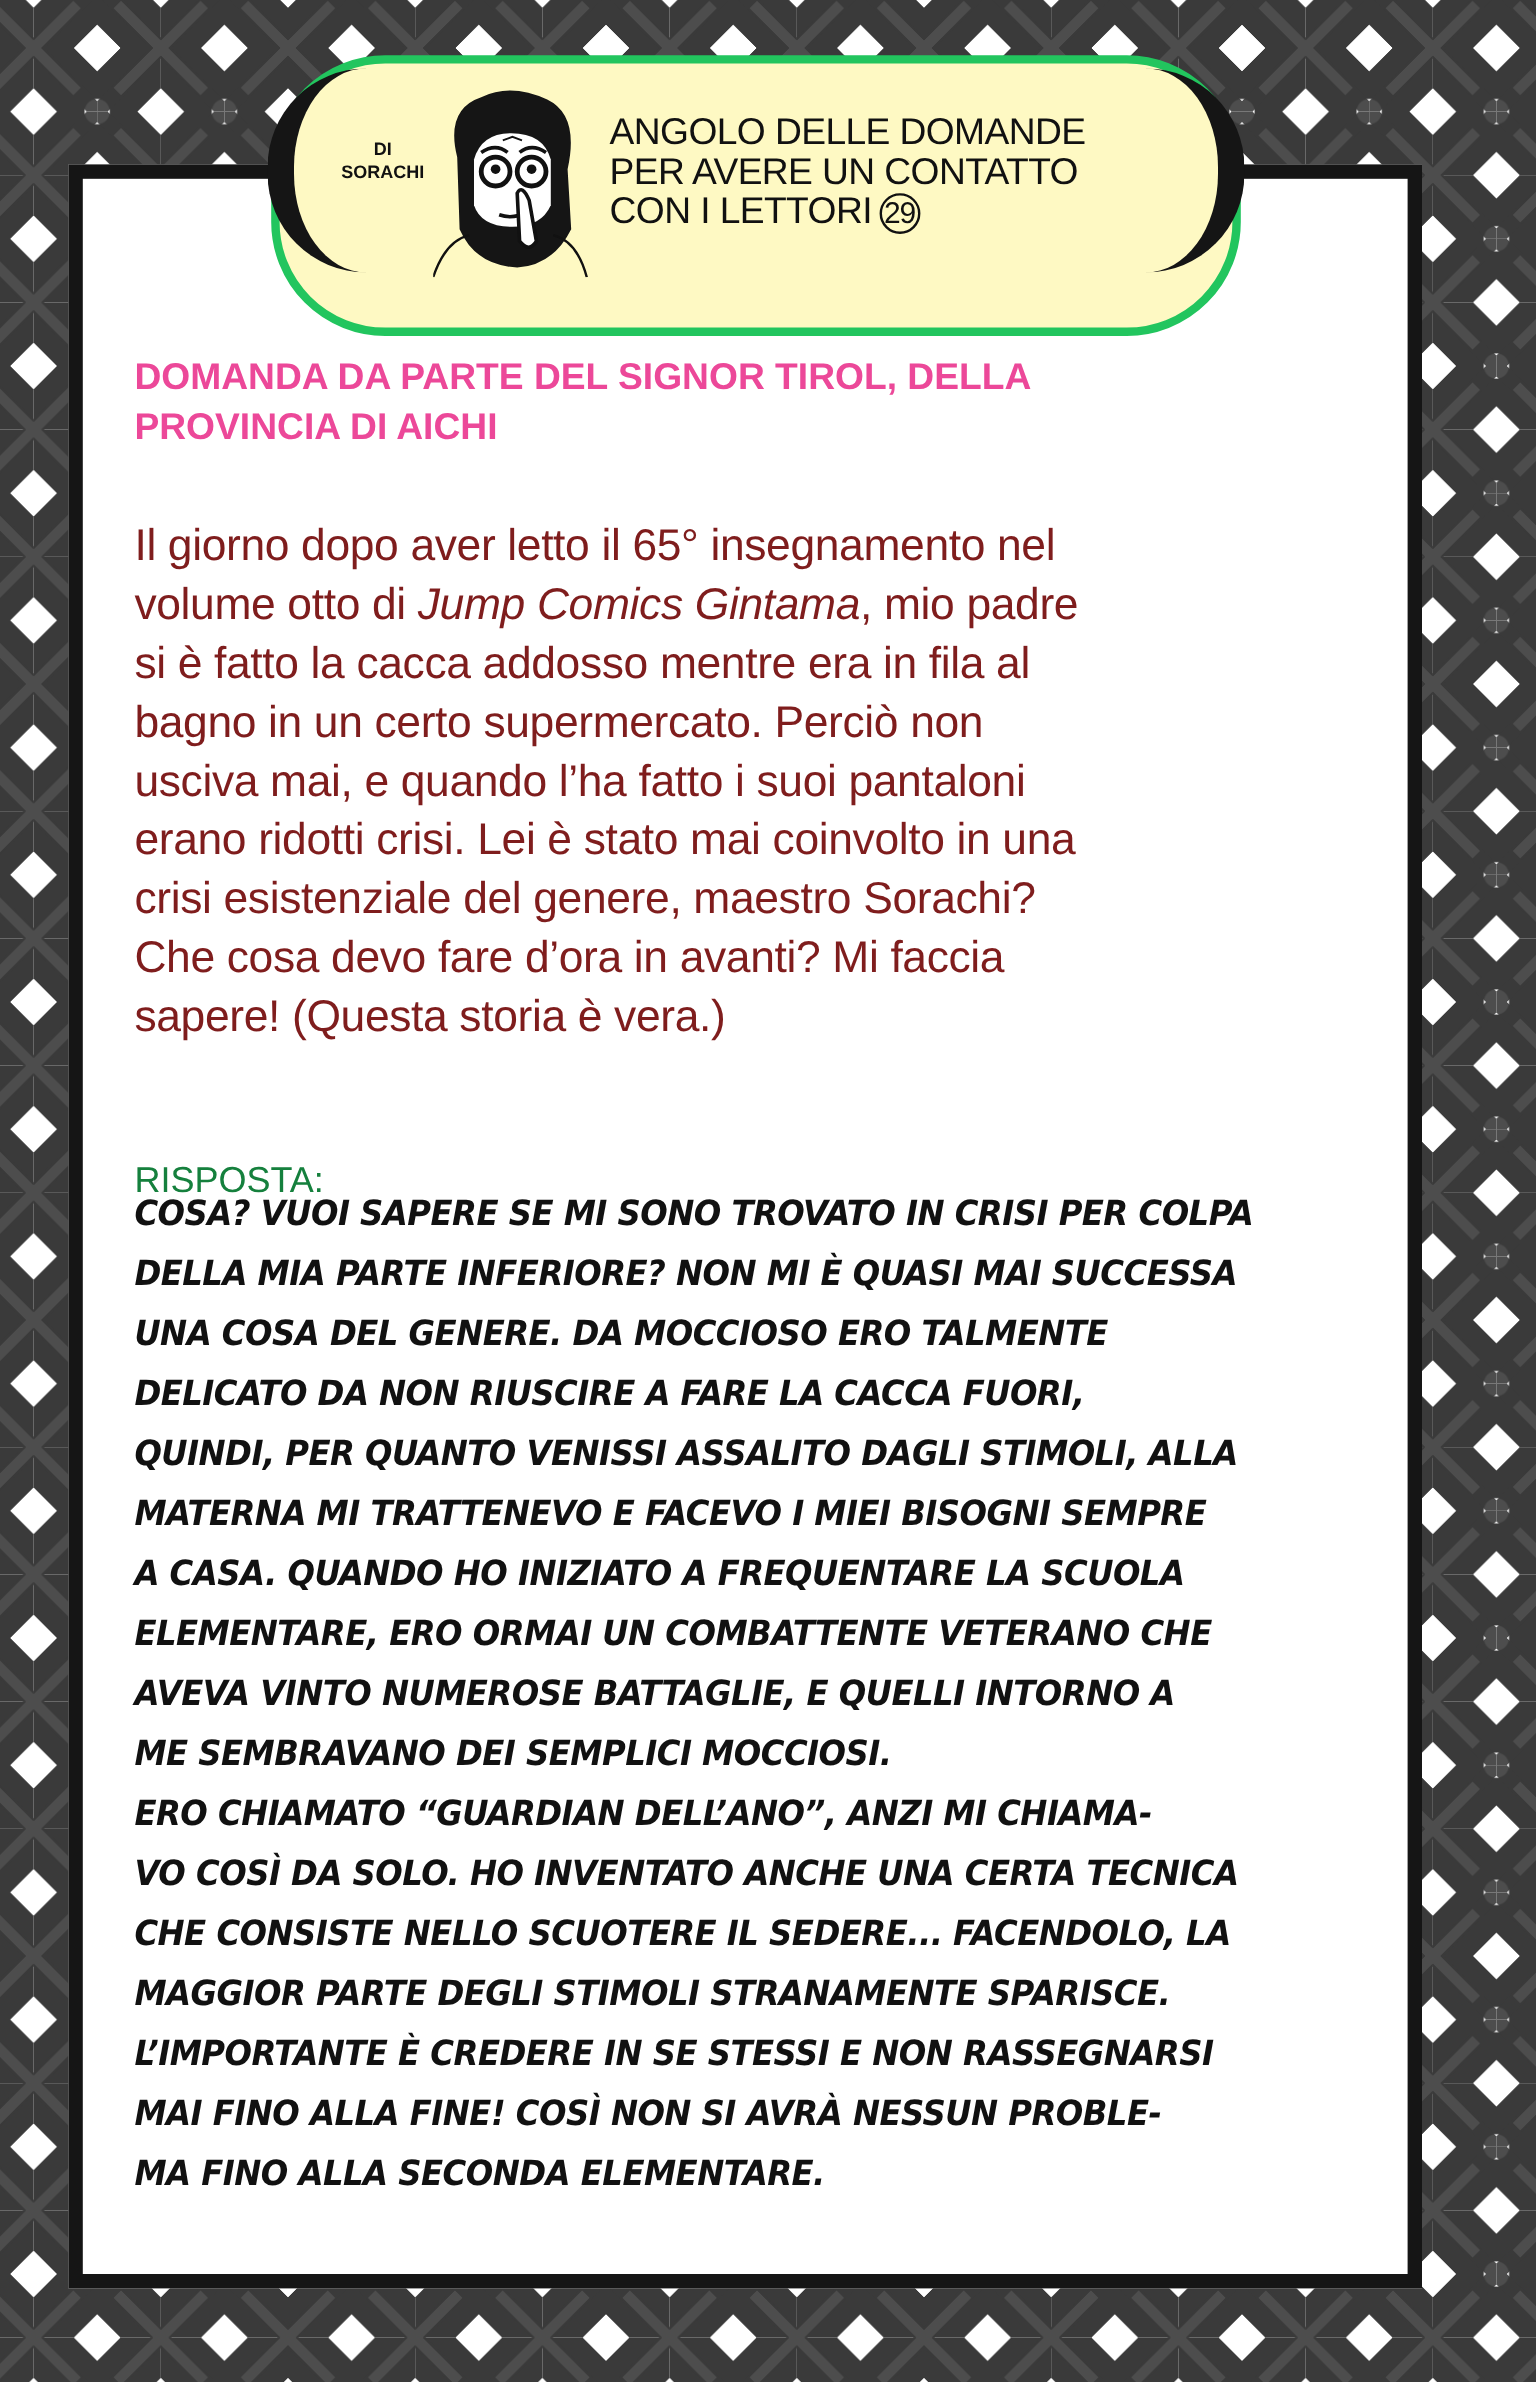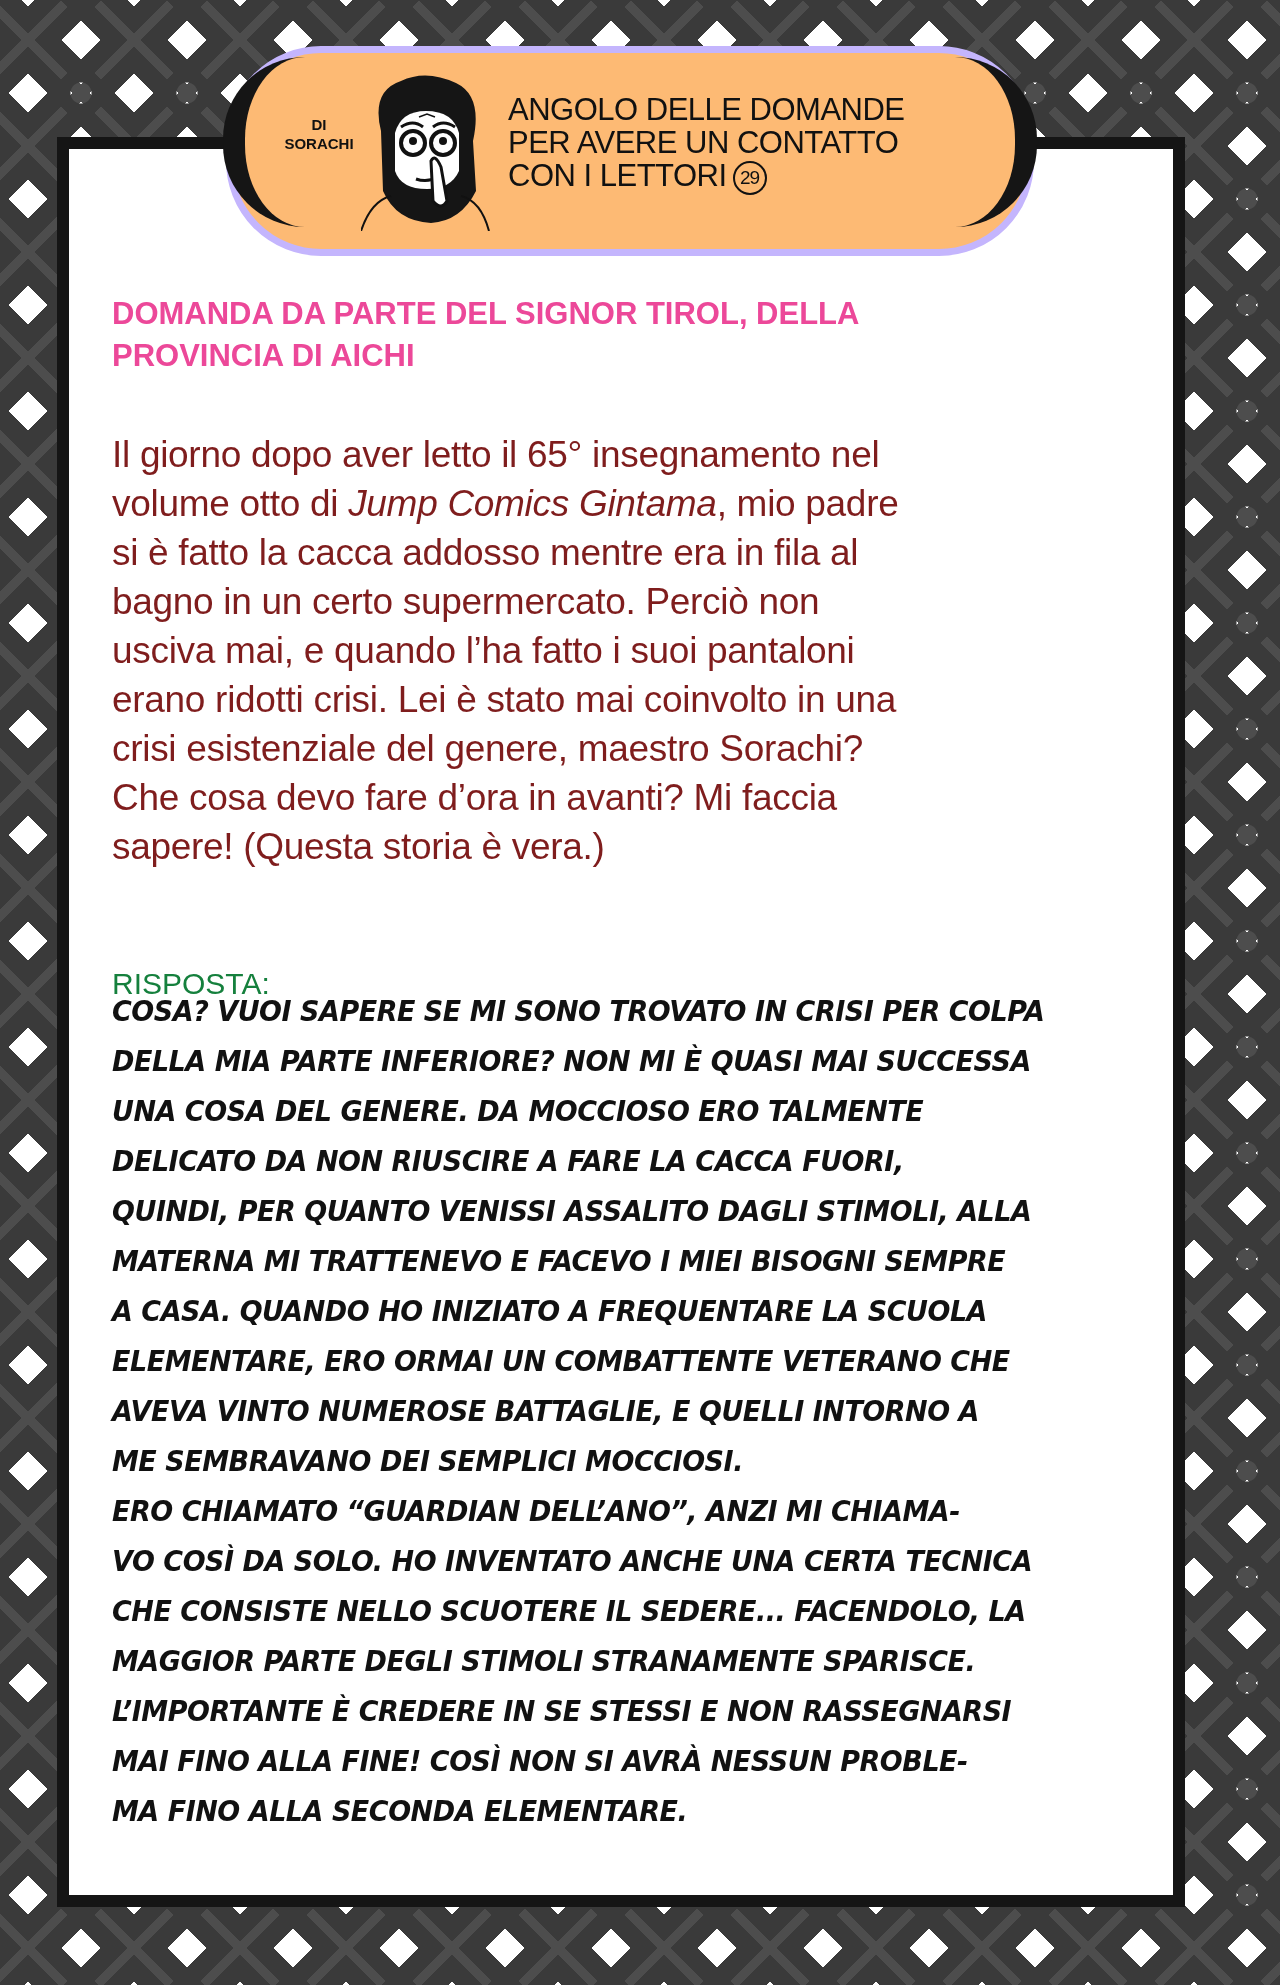--- a/index.html
+++ b/index.html
@@ -12,27 +12,27 @@
       linear-gradient(-45deg, transparent 34%, #3a3a3a 34% 47%, transparent 47% 53%, #3a3a3a 53% 66%, transparent 66%);
     background-size:106px 106px;
     background-position:28px 40px;
   }
   .bg::after{content:"";position:absolute;inset:0;
     background-image:
       linear-gradient(45deg, transparent 46%, #3a3a3a 46% 54%, transparent 54%),
       linear-gradient(-45deg, transparent 46%, #3a3a3a 46% 54%, transparent 54%);
     background-size:106px 106px;background-position:81px 93px;opacity:.9;}
   .box{position:absolute;left:57px;top:137px;width:1128px;height:1770px;background:#fff;border:12px solid #151515;box-sizing:border-box;}
-  .banner{position:absolute;left:226px;top:46px;width:808px;height:210px;background:#fdba74;border:7px solid #c4b5fd;border-radius:95px/95px;box-sizing:border-box;z-index:3;}
+  .banner{position:absolute;left:226px;top:46px;width:808px;height:234px;background:#fef9c3;border:7px solid #22c55e;border-radius:95px/95px;box-sizing:border-box;z-index:3;}
   .banner::before{content:"";position:absolute;left:-10px;top:4px;width:60px;height:170px;border-left:22px solid #151515;border-radius:90px 0 0 90px;}
   .banner::after{content:"";position:absolute;right:-10px;top:4px;width:60px;height:170px;border-right:22px solid #151515;border-radius:0 90px 90px 0;}
   .by{position:absolute;left:40px;top:62px;width:92px;text-align:center;font-family:"Liberation Sans",sans-serif;font-weight:bold;font-size:15px;line-height:19px;color:#111;}
   .face{position:absolute;left:128px;top:18px;width:130px;height:160px;}
   .btitle{position:absolute;left:275px;top:40px;font-family:"Liberation Sans",sans-serif;font-weight:normal;font-size:31px;line-height:33px;color:#111;letter-spacing:-.5px;}
-  .num{display:inline-block;width:30px;height:30px;border:2.5px solid #111;border-radius:50%;font-size:19px;line-height:30px;text-align:center;vertical-align:middle;margin-left:6px;letter-spacing:-1px;}
+  .num{display:inline-block;width:30px;height:30px;border:2.5px solid #111;border-radius:50%;font-size:25px;line-height:30px;text-align:center;vertical-align:middle;margin-left:6px;letter-spacing:-1px;}
   .qhead{position:absolute;left:112px;top:293px;width:1000px;font-family:"Liberation Sans",sans-serif;font-weight:bold;font-size:31px;line-height:42px;color:#ec4899;}
   .qbody{position:absolute;left:112px;top:430px;width:1020px;font-family:"Liberation Sans",sans-serif;font-size:37px;line-height:49px;color:#7f1d1d;letter-spacing:-.3px;}
   .qbody i{font-style:italic;}
   .rlabel{position:absolute;left:112px;top:967px;font-family:"Liberation Sans",sans-serif;font-size:30px;color:#15803d;}
   .answer{position:absolute;left:112px;top:986px;width:1060px;}
   .aline{font-family:"DejaVu Sans",sans-serif;font-weight:bold;font-style:italic;font-size:29px;line-height:50px;height:50px;color:#111;white-space:nowrap;transform:scaleX(.93);transform-origin:left center;letter-spacing:-.5px;}
 </style>
 </head>
 <body>
 

